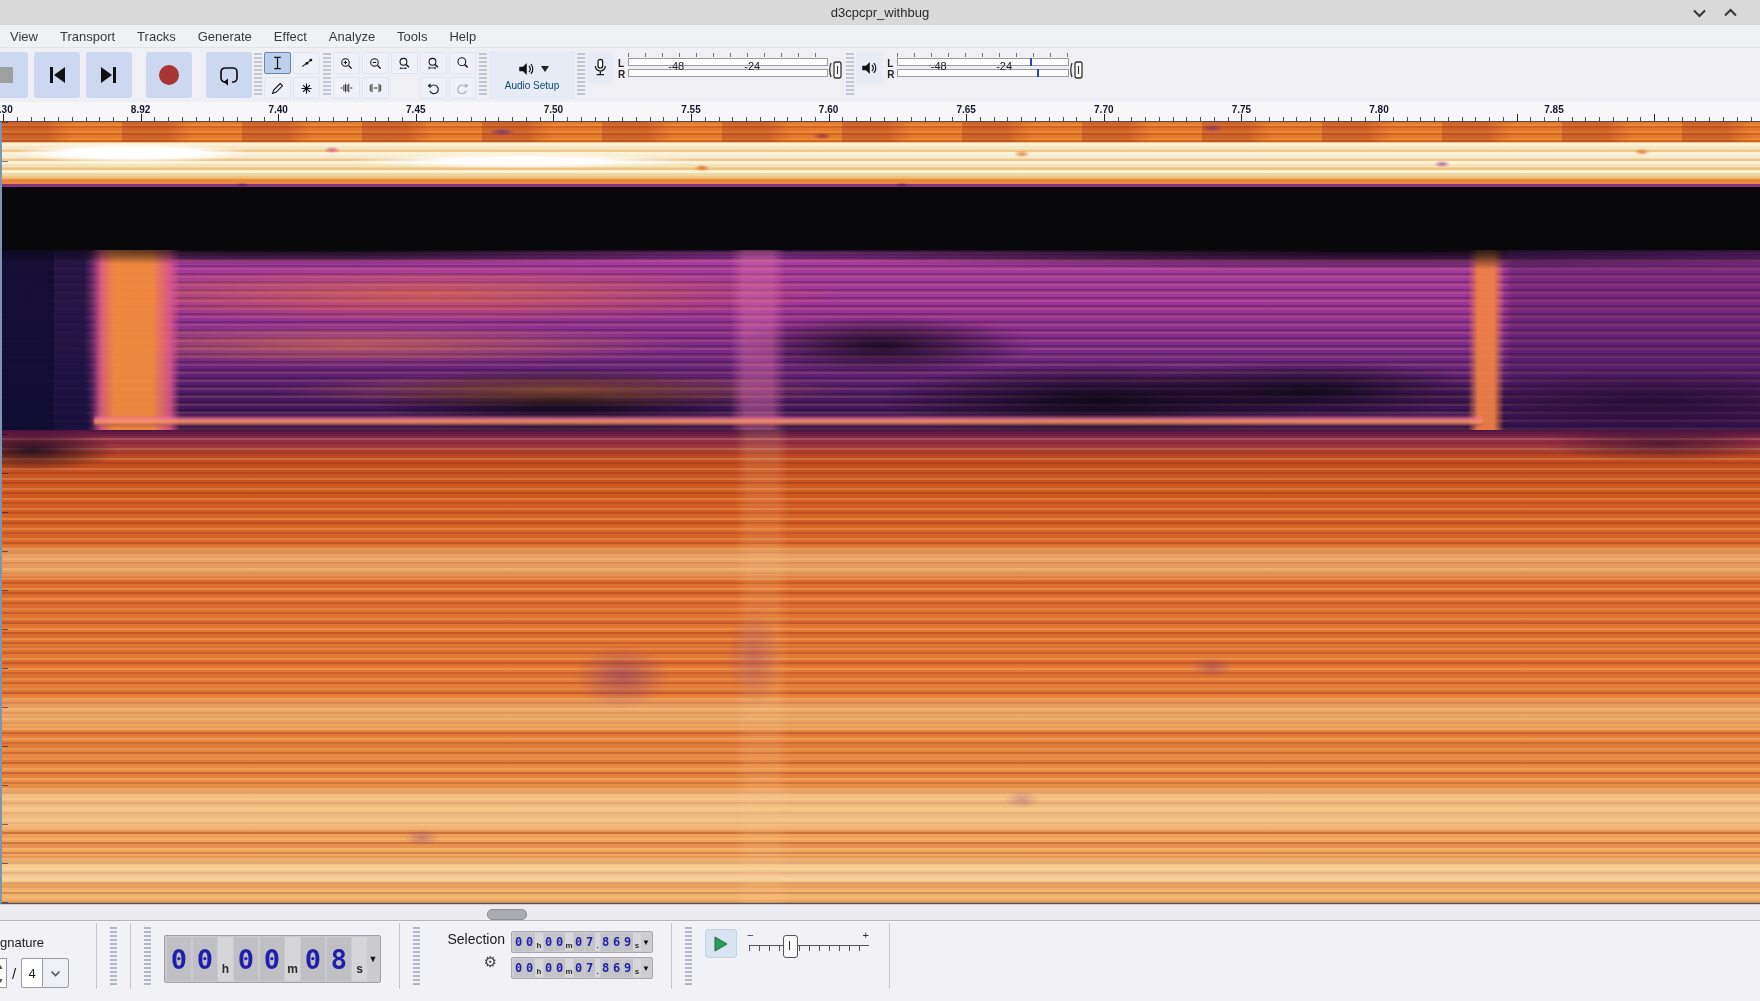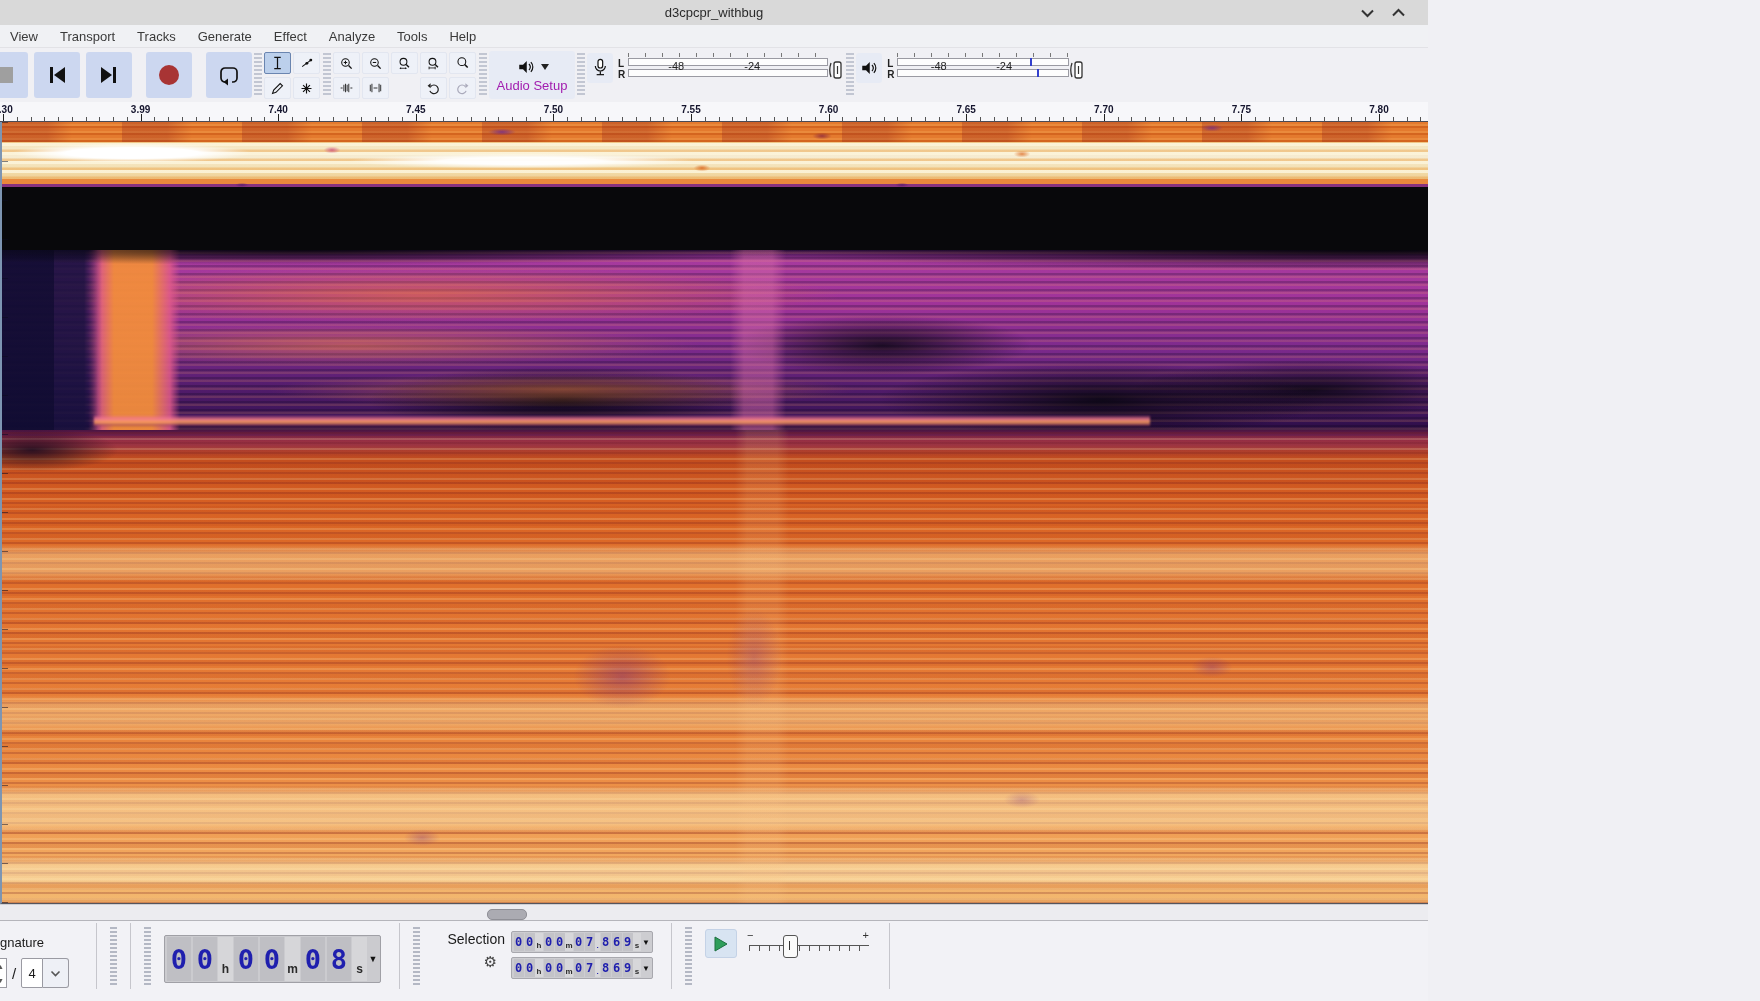--- a/index.html
+++ b/index.html
@@ -1,17 +1,17 @@
 <!DOCTYPE html>
 <html><head>
 <meta charset="utf-8">
 <style>
   html,body{margin:0;padding:0;width:1760px;height:1001px;overflow:hidden;
     font-family:"Liberation Sans",sans-serif;background:#f0f0f4;}
-  #app{position:relative;width:1428px;height:1001px;}
+  #app{position:relative;width:1760px;height:1001px;}
 
   
   #titlebar{position:absolute;top:0;left:0;width:100%;height:25px;background:#d9d9d9;
     border-bottom:1px solid #c3c3c3;display:flex;align-items:center;}
   #title{position:absolute;left:0;right:0;text-align:center;font-size:13px;color:#2a2a2a;}
   #wincontrols{position:absolute;right:22px;top:0;height:25px;display:flex;gap:16px;align-items:center;}
   #wincontrols svg{display:block;}
 
   
   #menubar{position:absolute;top:25px;left:0;width:100%;height:23px;background:#f0f1f4;
@@ -27,21 +27,21 @@
   .tbtn{background:#ccd7f0;border:none;border-radius:3px;width:46px;height:46px;
     display:flex;align-items:center;justify-content:center;flex:0 0 auto;}
   #transport{display:flex;gap:6px;padding-top:4px;margin-left:-18px;flex:0 0 auto;}
   .sbtn{background:#eef1f8;border:1px solid #e2e6f0;border-radius:2px;width:27px;height:22px;
     display:flex;align-items:center;justify-content:center;box-sizing:border-box;}
   .sbtn.selected{background:#bcd0ec;border:1px solid #6a85b0;}
   .toolgrid{display:grid;grid-template-columns:repeat(2,28px);grid-auto-rows:24px;gap:1px;padding-top:4px;flex:0 0 auto;}
   .editgrid{display:grid;grid-template-columns:repeat(5,28px);grid-auto-rows:24px;gap:1px;padding-top:4px;flex:0 0 auto;}
   #audiosetup{background:#e7ebf5;border-radius:3px;margin-top:3px;width:86px;height:48px;
     display:flex;flex-direction:column;align-items:center;justify-content:center;gap:2px;flex:0 0 auto;}
-  #audiosetup .lbl{font-size:13px;color:#a21caf;}
+  #audiosetup .lbl{font-size:10px;color:#0c4a6e;}
   .meter{display:flex;padding-top:5px;flex:0 0 auto;}
   .meter .mbtn{width:26px;height:30px;background:#e7ebf5;border-radius:3px;
     display:flex;align-items:center;justify-content:center;}
   .meter .lr{display:flex;flex-direction:column;justify-content:center;font-size:10px;
     font-weight:bold;color:#222;line-height:11px;padding:0 3px 0 5px;}
   .mbody{position:relative;height:30px;background:transparent;text-align:right;}
   .mticks{position:absolute;top:0;left:0;right:0;height:4px;
     background:repeating-linear-gradient(90deg,#777 0 1px,transparent 1px 17px);}
   .mbar{position:absolute;left:0;right:0;height:8px;background:#fdfdfd;border:1px solid #9a9aa2;box-sizing:border-box;}
   .mbar.t{top:5px;} .mbar.b{top:16px;}
@@ -418,21 +418,21 @@
       <div class="tick" style="left: 16.76px;"></div>
       <div class="tick" style="left: 30.52px;"></div>
       <div class="tick" style="left: 44.28px;"></div>
       <div class="tick" style="left: 58.04px;"></div>
       <div class="tick" style="left: 71.8px;"></div>
       <div class="tick" style="left: 85.56px;"></div>
       <div class="tick" style="left: 99.32px;"></div>
       <div class="tick" style="left: 113.08px;"></div>
       <div class="tick" style="left: 126.84px;"></div>
       <div class="tick major" style="left: 140.6px;"></div>
-      <div class="tlabel" style="left: 140.6px;">3.99</div>
+      <div class="tlabel" style="left: 140.6px;">8.92</div>
       <div class="tick" style="left: 154.36px;"></div>
       <div class="tick" style="left: 168.12px;"></div>
       <div class="tick" style="left: 181.88px;"></div>
       <div class="tick" style="left: 195.64px;"></div>
       <div class="tick" style="left: 209.4px;"></div>
       <div class="tick" style="left: 223.16px;"></div>
       <div class="tick" style="left: 236.92px;"></div>
       <div class="tick" style="left: 250.68px;"></div>
       <div class="tick" style="left: 264.44px;"></div>
       <div class="tick major" style="left: 278.2px;"></div>

